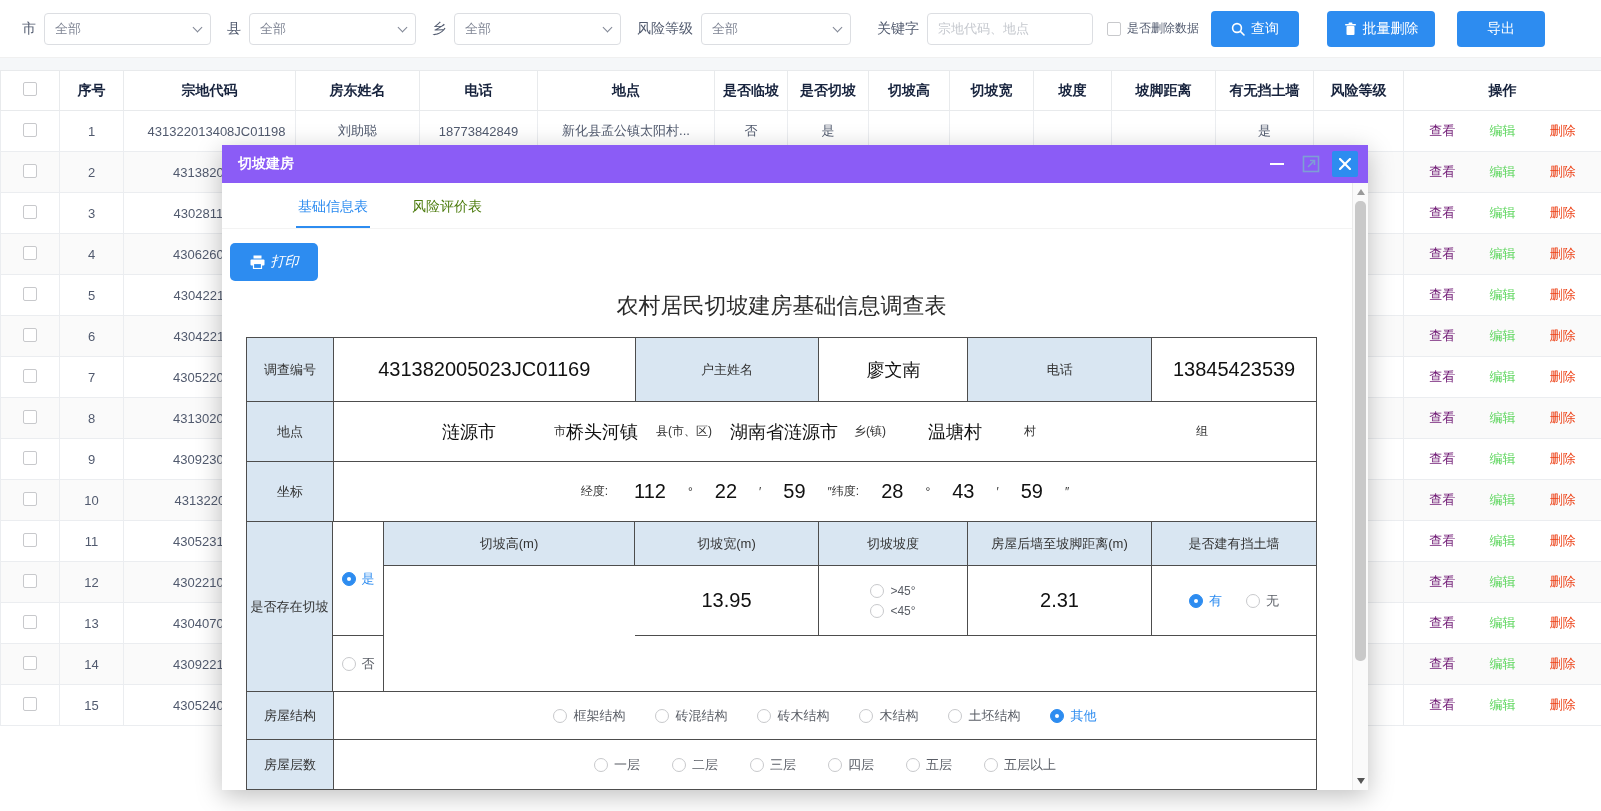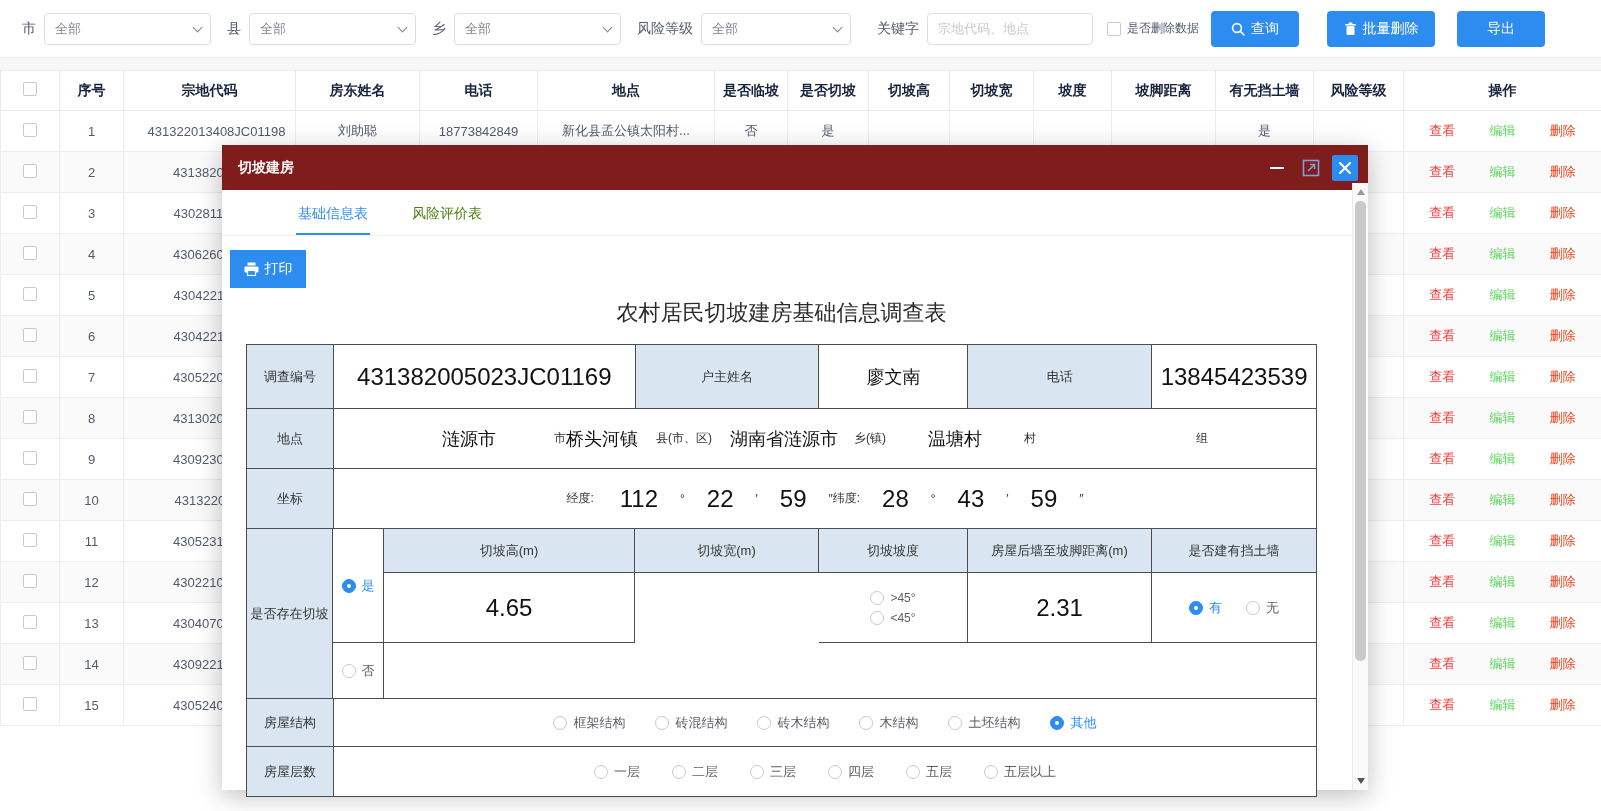--- a/index.html
+++ b/index.html
@@ -41,52 +41,52 @@
   table.grid th:first-child { border-left:1px solid #e8eaec; }
   table.grid td { height:41px; font-size:13px; color:#515a6e;
     border:1px solid #ebedf0; border-left:none; text-align:center;
     white-space:nowrap; overflow:hidden; }
   table.grid td:first-child { border-left:1px solid #ebedf0; }
   table.grid tbody tr:nth-child(even) td { background:#fafafa; }
   td.code { text-align:left; padding-left:14px; }
   td.actions { padding:0 8px; }
   .actions-inner { display:flex; justify-content:space-around; align-items:center; }
   .lnk { cursor:pointer; font-size:13px; }
-  .lnk.view { color:#ef4444; }
+  .lnk.view { color:#701a75; }
   .lnk.edit { color:#5cd65c; }
   .lnk.del  { color:#ed3f14; }
 
   
   .modal { position:absolute; left:222px; top:145px; width:1146px; height:645px;
     background:#fff; box-shadow:0 6px 24px rgba(0,0,0,.25); z-index:10; }
-  .modal-header { height:45px; background:#7f1d1d; display:flex; align-items:center;
+  .modal-header { height:38px; background:#8b5cf6; display:flex; align-items:center;
     padding:0 10px 0 16px; }
   .modal-title { color:#fff; font-size:14px; font-weight:bold; flex:1; }
   .win-btn { display:inline-flex; align-items:center; justify-content:center;
     width:26px; height:26px; margin-left:8px; cursor:pointer; }
   .min-bar { width:14px; height:2px; background:#fff; display:block; }
   .close-btn { background:#2d8cf0; border-radius:2px; }
 
   .tabs { height:46px; display:flex; align-items:flex-end; padding-left:74px;
     border-bottom:1px solid #f3f3f3; gap:40px; }
   .tab { font-size:14px; color:#4d7c0f; padding:10px 2px 12px; cursor:pointer; }
   .tab.active { color:#2d8cf0; border-bottom:2px solid #2d8cf0; padding-bottom:10px; }
 
-  .print-btn { margin:14px 0 0 8px; width:76px; height:38px; border-radius:0; }
+  .print-btn { margin:14px 0 0 8px; width:88px; height:38px; border-radius:5px;font-style:italic; }
   .form-title { width:1071px; margin:10px 0 0 24px; text-align:center;
     font-size:22px; color:#2b2b2b; }
 
   
   .ft { width:1071px; margin:16px 0 0 24px; border-top:1px solid #4d4d4d;
     border-left:1px solid #4d4d4d; font-size:13px; color:#333; }
   .ft .row { display:flex; }
   .ft .cell { border-right:1px solid #4d4d4d; border-bottom:1px solid #4d4d4d;
     display:flex; align-items:center; justify-content:center; background:#fff; }
   .ft .lbl { background:#d9e6f2; font-size:13px; color:#333; }
-  .bigval { font-size:24px; color:#111; }
+  .bigval { font-size:20px; color:#111; }
   .midval { font-size:18px; color:#111; }
   .unit { font-size:12px; color:#333; }
 
   .radio { display:inline-flex; align-items:center; gap:6px; cursor:pointer; }
   .rb { width:14px; height:14px; border-radius:50%; border:1px solid #c8c9cc;
     background:#fff; position:relative; flex:0 0 auto; }
   .rb.checked { background:#2d8cf0; border-color:#2d8cf0; }
   .rb.checked::after { content:''; position:absolute; left:4px; top:4px; width:4px;
     height:4px; border-radius:50%; background:#fff; }
   .rlbl { font-size:13px; color:#5a5e66; }
@@ -639,26 +639,26 @@
 
           <div style="display:flex; height:114px">
             <div class="cell" style="width:51px">
               <span class="radio">
                 <span class="rb checked"></span>
                 <span class="rlbl sel">是</span>
               </span>
             </div>
             <div style="display:flex; flex-direction:column; width:251px">
               <div class="cell lbl" style="height:44px">切坡高(m)</div>
-              <div class="cell" style="height:70px">
-                  <span class="bigval">4.65</span>
-                </div>
             </div>
             <div style="display:flex; flex-direction:column; width:184px">
               <div class="cell lbl" style="height:44px">切坡宽(m)</div>
+              <div class="cell" style="height:70px">
+                  <span class="bigval">13.95</span>
+                </div>
             </div>
             <div style="display:flex; flex-direction:column; width:149px">
               <div class="cell lbl" style="height:44px">切坡坡度</div>
               <div class="cell" style="height:70px">
                 <div style="display:flex; flex-direction:column; gap:6px; align-items:flex-start">
                   <span class="radio">
                     <span class="rb"></span>
                     <span class="rlbl" style="font-size:12px">&gt;45°</span>
                   </span>
                   <span class="radio">

